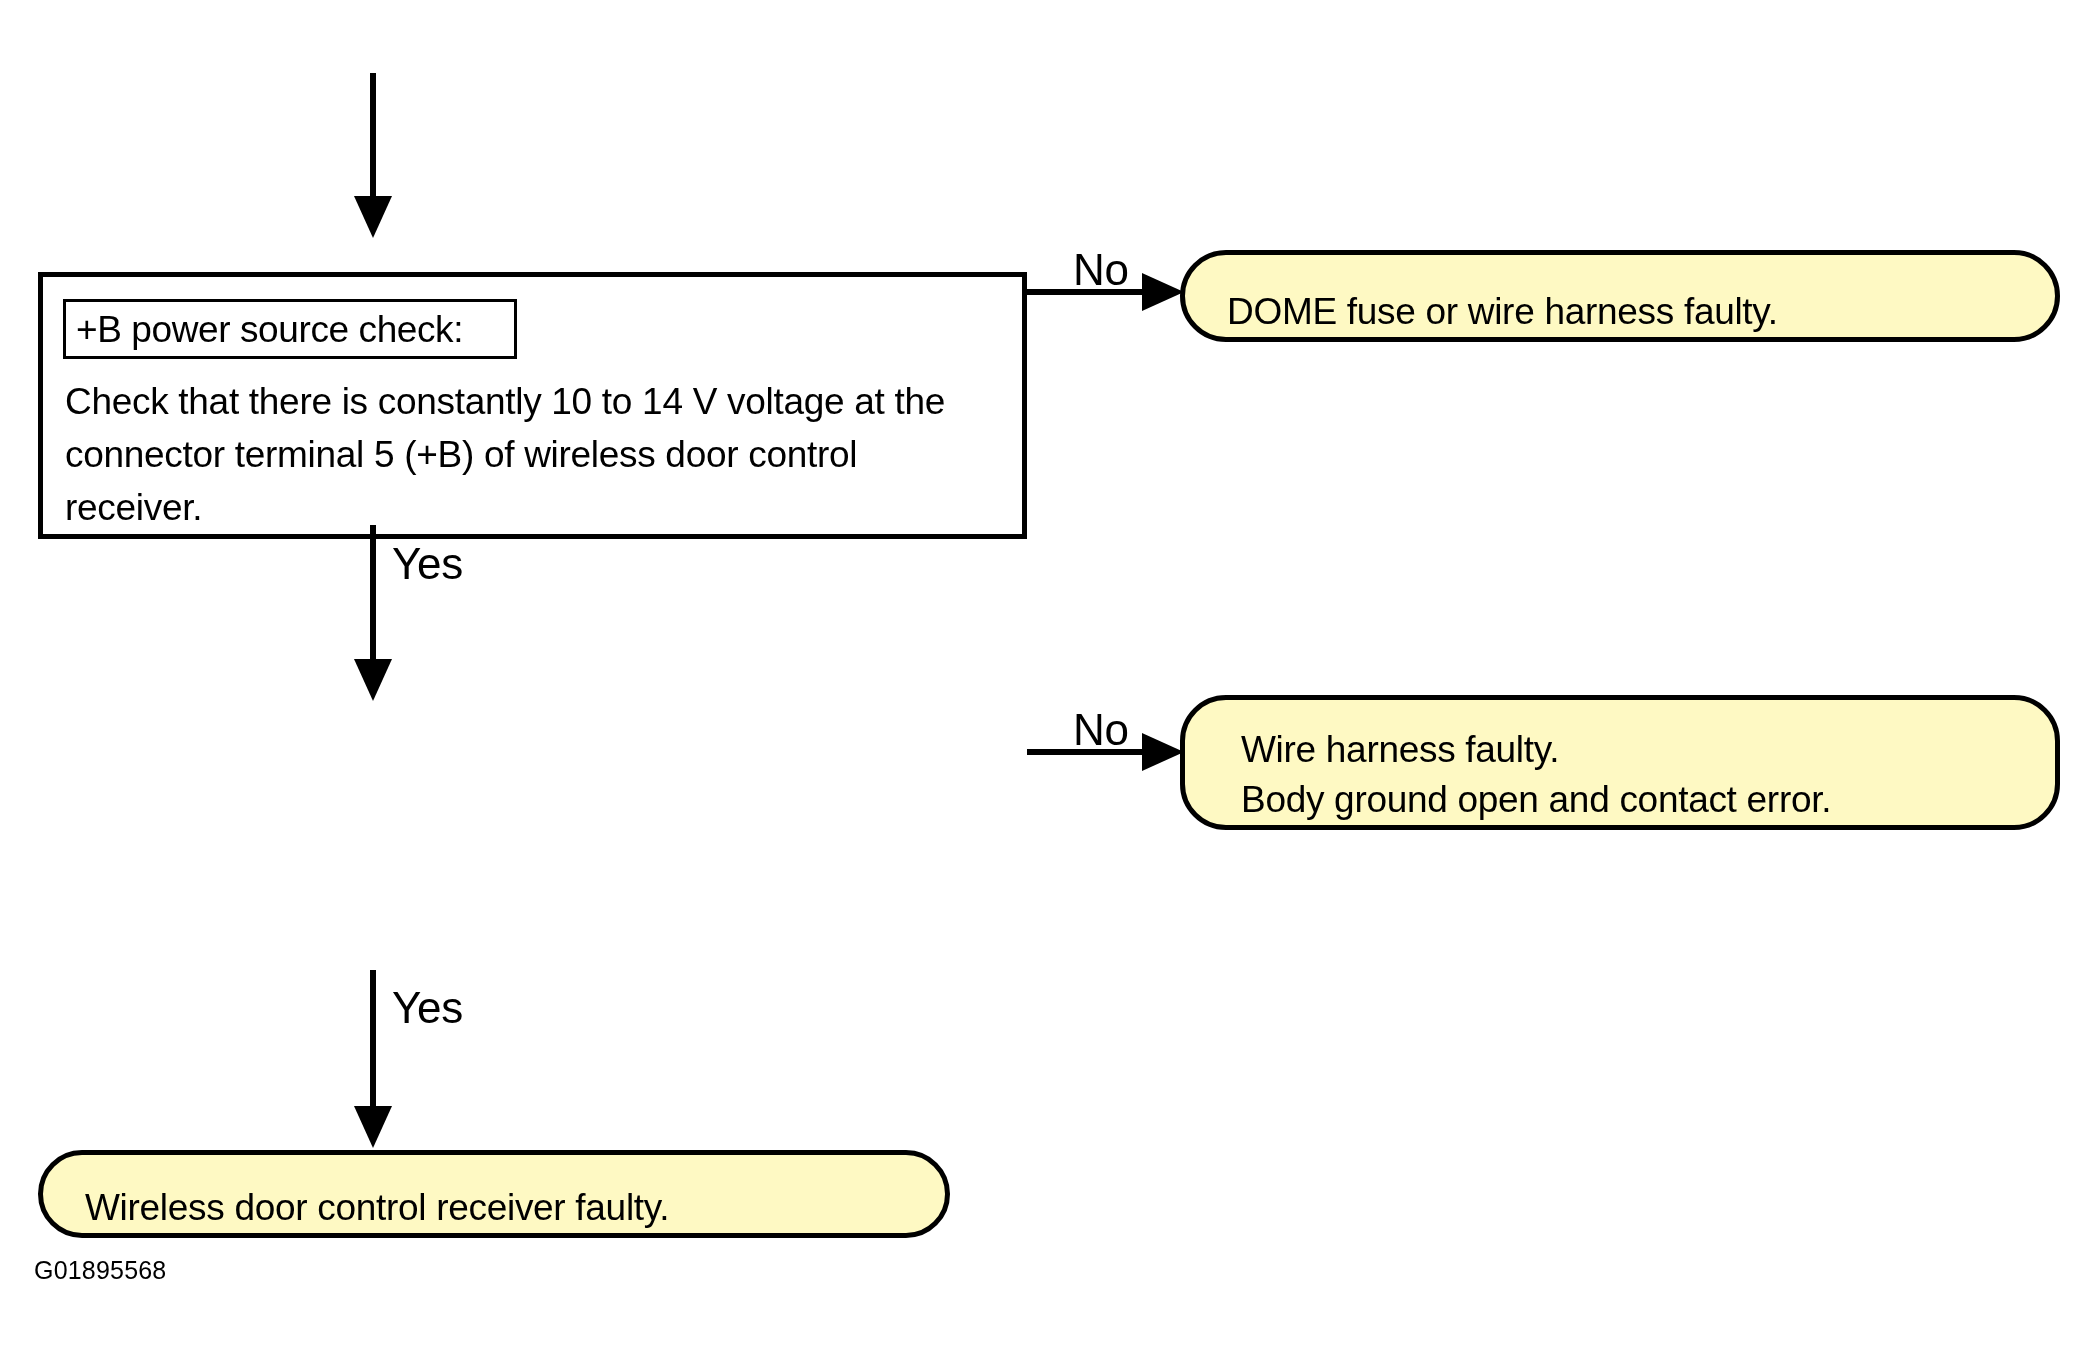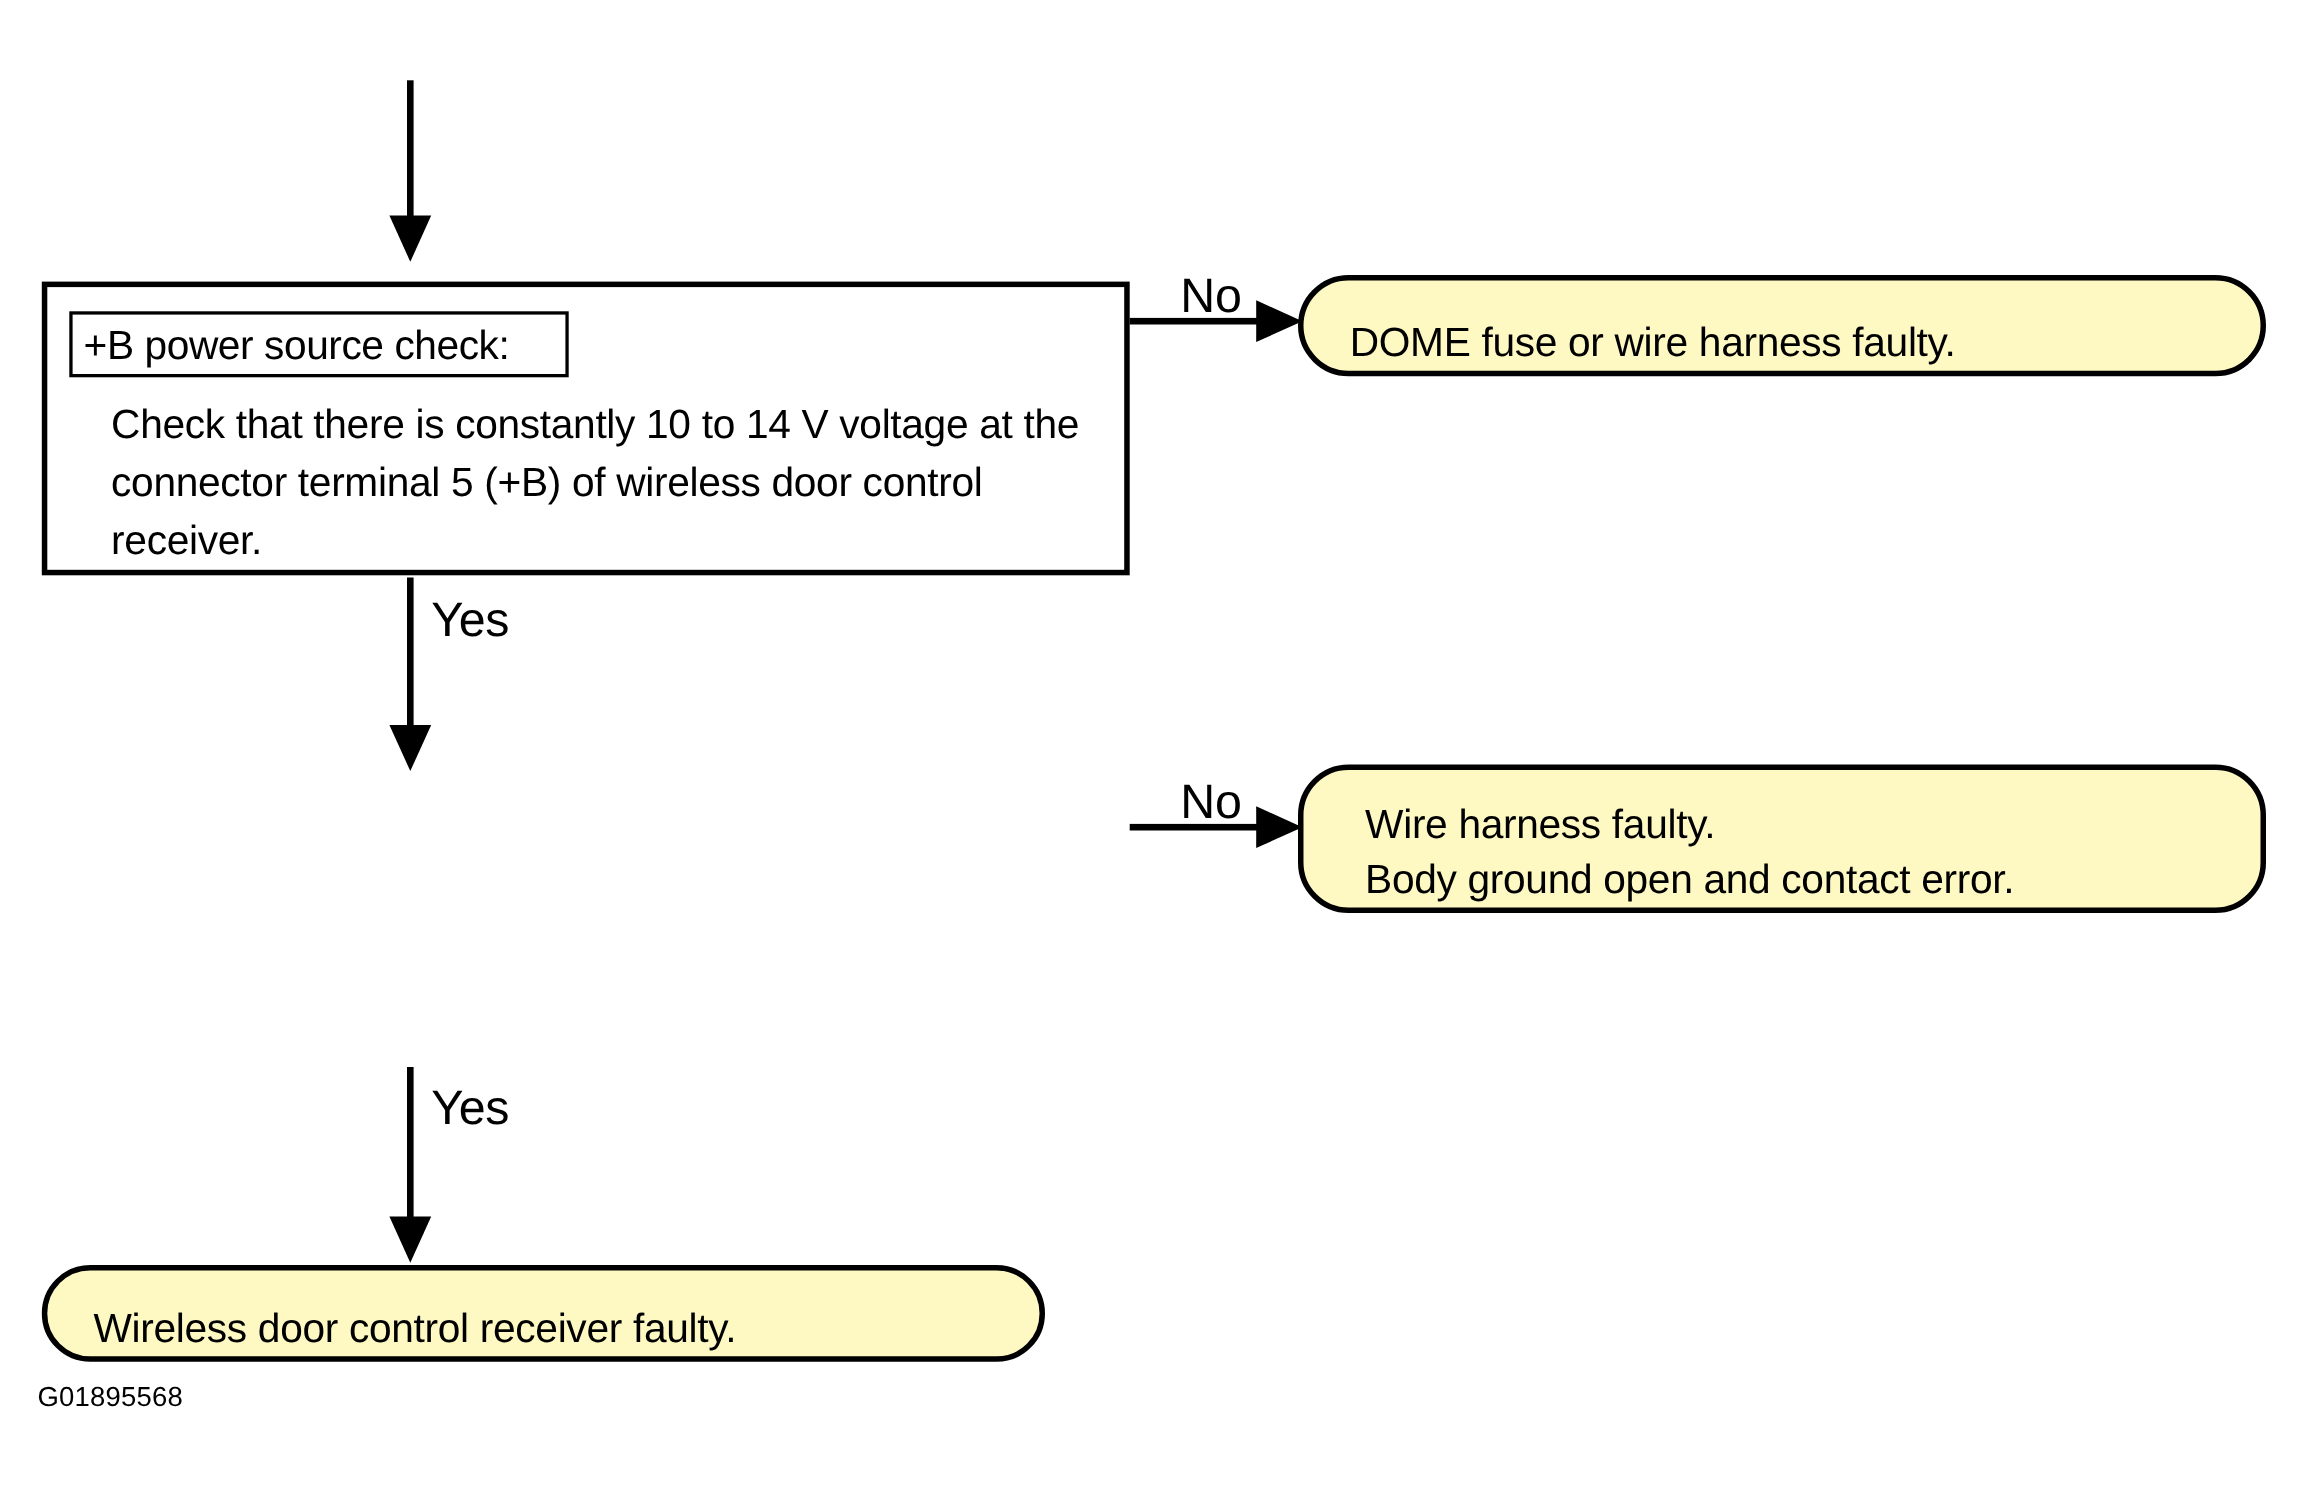--- a/index.html
+++ b/index.html
@@ -108,25 +108,25 @@
   }
 </style>
 </head>
 <body>
 
 <div id="canvas">
 
   <div class="v-line" style="left:370px; top:73px; height:125px;"></div>
   <div class="arrow-down" style="left:354px; top:196px;"></div>
 
-  <div class="decision-box" style="left:38px; top:256px; width:989px; height:267px;padding-left:34px;">
+  <div class="decision-box" style="left:38px; top:272px; width:989px; height:267px;padding-left:34px;">
     <div class="inner-label-box" style="left:20px; top:22px; width:454px; height:60px;">
       <span>+B power source check:</span>
     </div>
-    <div class="body-text" style="left:22px; top:98px; width:940px;margin-left:36px;">Check that there is constantly 10 to 14 V voltage at the
+    <div class="body-text" style="left:22px; top:98px; width:940px;">Check that there is constantly 10 to 14 V voltage at the
 connector terminal 5 (+B) of wireless door control
 receiver.</div>
   </div>
 
   <div class="h-line" style="left:1027px; top:289px; width:125px;"></div>
   <div class="arrow-right" style="left:1142px; top:273px;"></div>
   <div class="edge-label" style="left:1073px; top:248px;">No</div>
 
   <div class="round-box" style="left:1180px; top:250px; width:880px; height:92px; border-radius:46px; padding-left:42px;">
     <span>DOME fuse or wire harness faulty.</span>

